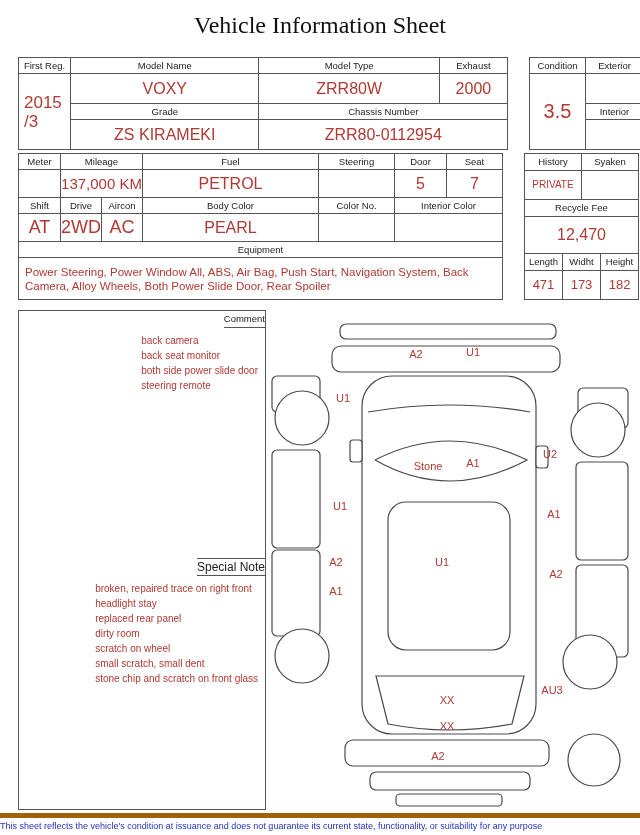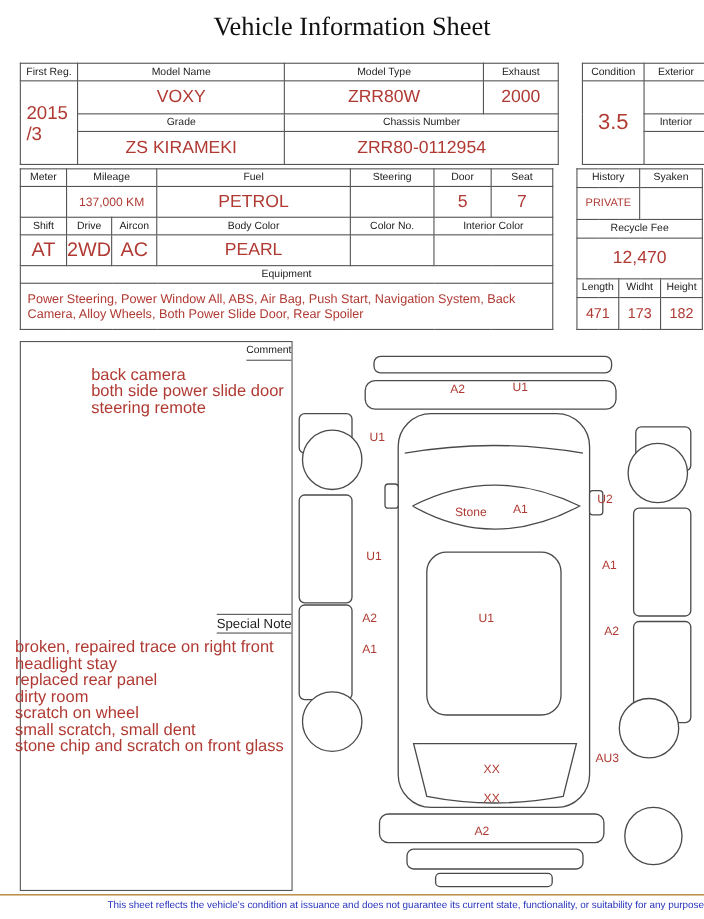--- a/index.html
+++ b/index.html
@@ -18,21 +18,21 @@
   .row { position:absolute; left:18px; display:flex; gap:21px;border-radius:27px; }
   #row1 { top:57px; }
   #row2 { top:153px; }
   table.grid { border-collapse:collapse; table-layout:fixed; background:#fff; }
   table.grid td { border:1px solid #555; overflow:hidden; white-space:nowrap; vertical-align:middle; }
   tr.lbl td { font-size:9.5px; text-align:center; height:16px; color:#222; padding:0 2px; font-weight:normal; }
   tr.val td { height:30px; text-align:center; color:var(--accent); }
   tr.val28 td { height:28px; text-align:center; color:var(--accent); }
   .big { font-size:16px;margin-top:32px; }
   .mid { font-size:18px; }
-  .small-red { font-size:11px; }
+  .small-red { font-size:15px; }
   .dim { font-size:13px; }
   .firstreg { text-align:left !important; padding-left:5px !important; font-size:17px; line-height:19px; }
   .cond { font-size:20px; }
   .eqp {
     white-space:normal !important; text-align:left; vertical-align:top;
     color:var(--accent); font-size:11.5px; line-height:14px;
     height:42px; padding:3px 6px !important;
   }
   
   #comment-box {
@@ -42,34 +42,34 @@
   .box-header {
     height:17px; line-height:16px; text-align:center; font-size:9.5px;
     border-bottom:1px solid #555; flex:0 0 auto;
   }
   .special-header {
     height:18px; line-height:17px; text-align:center; font-size:12px;
     border-top:1px solid #555; border-bottom:1px solid #555; flex:0 0 auto;
   }
   .comment-body { height:230px; flex:0 0 auto; padding:5px 7px; }
   .notes-body { flex:1 1 auto; padding:5px 7px; }
-  .red-line { color:var(--accent); font-size:15px; line-height:15px; white-space:nowrap;padding-left:44px; }
+  .red-line { color:var(--accent); font-size:10px; line-height:15px; white-space:nowrap;padding-left:44px; }
   
   #diagram { position:absolute; left:268px; top:310px; width:364px; height:500px; }
   #diagram svg { position:absolute; left:0; top:0; }
   .dmg {
     position:absolute; transform:translate(-50%,-50%);
     color:var(--accent); font-size:11px; white-space:nowrap;
     background:transparent;
   }
   
   #footer {
     position:absolute; left:0; top:813px; width:640px;
-    border-top:1px solid #a16207; padding-top:3px;
-    text-align:right; font-size:9px; color:var(--footer);
+    border-top:5px solid #a16207; padding-top:3px;
+    text-align:left; font-size:9px; color:var(--footer);
   }
 </style>
 </head>
 <body>
 
 <div class="title">Vehicle Information Sheet</div>
 
 <div id="row1" class="row">
   <table class="grid" style="width:490px">
     <colgroup>
@@ -217,20 +217,21 @@
       <td colspan="2" class="dim">182</td>
     </tr>
   </tbody>
     </table>
 </div>
 
 <div id="comment-box">
   <div class="box-header">Comment</div>
   <div class="comment-body">
     <div class="red-line">back camera</div>
+    <div class="red-line">back seat monitor</div>
     <div class="red-line">both side power slide door</div>
     <div class="red-line">steering remote</div>
   </div>
   <div class="special-header">Special Note</div>
   <div class="notes-body">
     <div class="red-line">broken, repaired trace on right front</div>
     <div class="red-line">headlight stay</div>
     <div class="red-line">replaced rear panel</div>
     <div class="red-line">dirty room</div>
     <div class="red-line">scratch on wheel</div>

